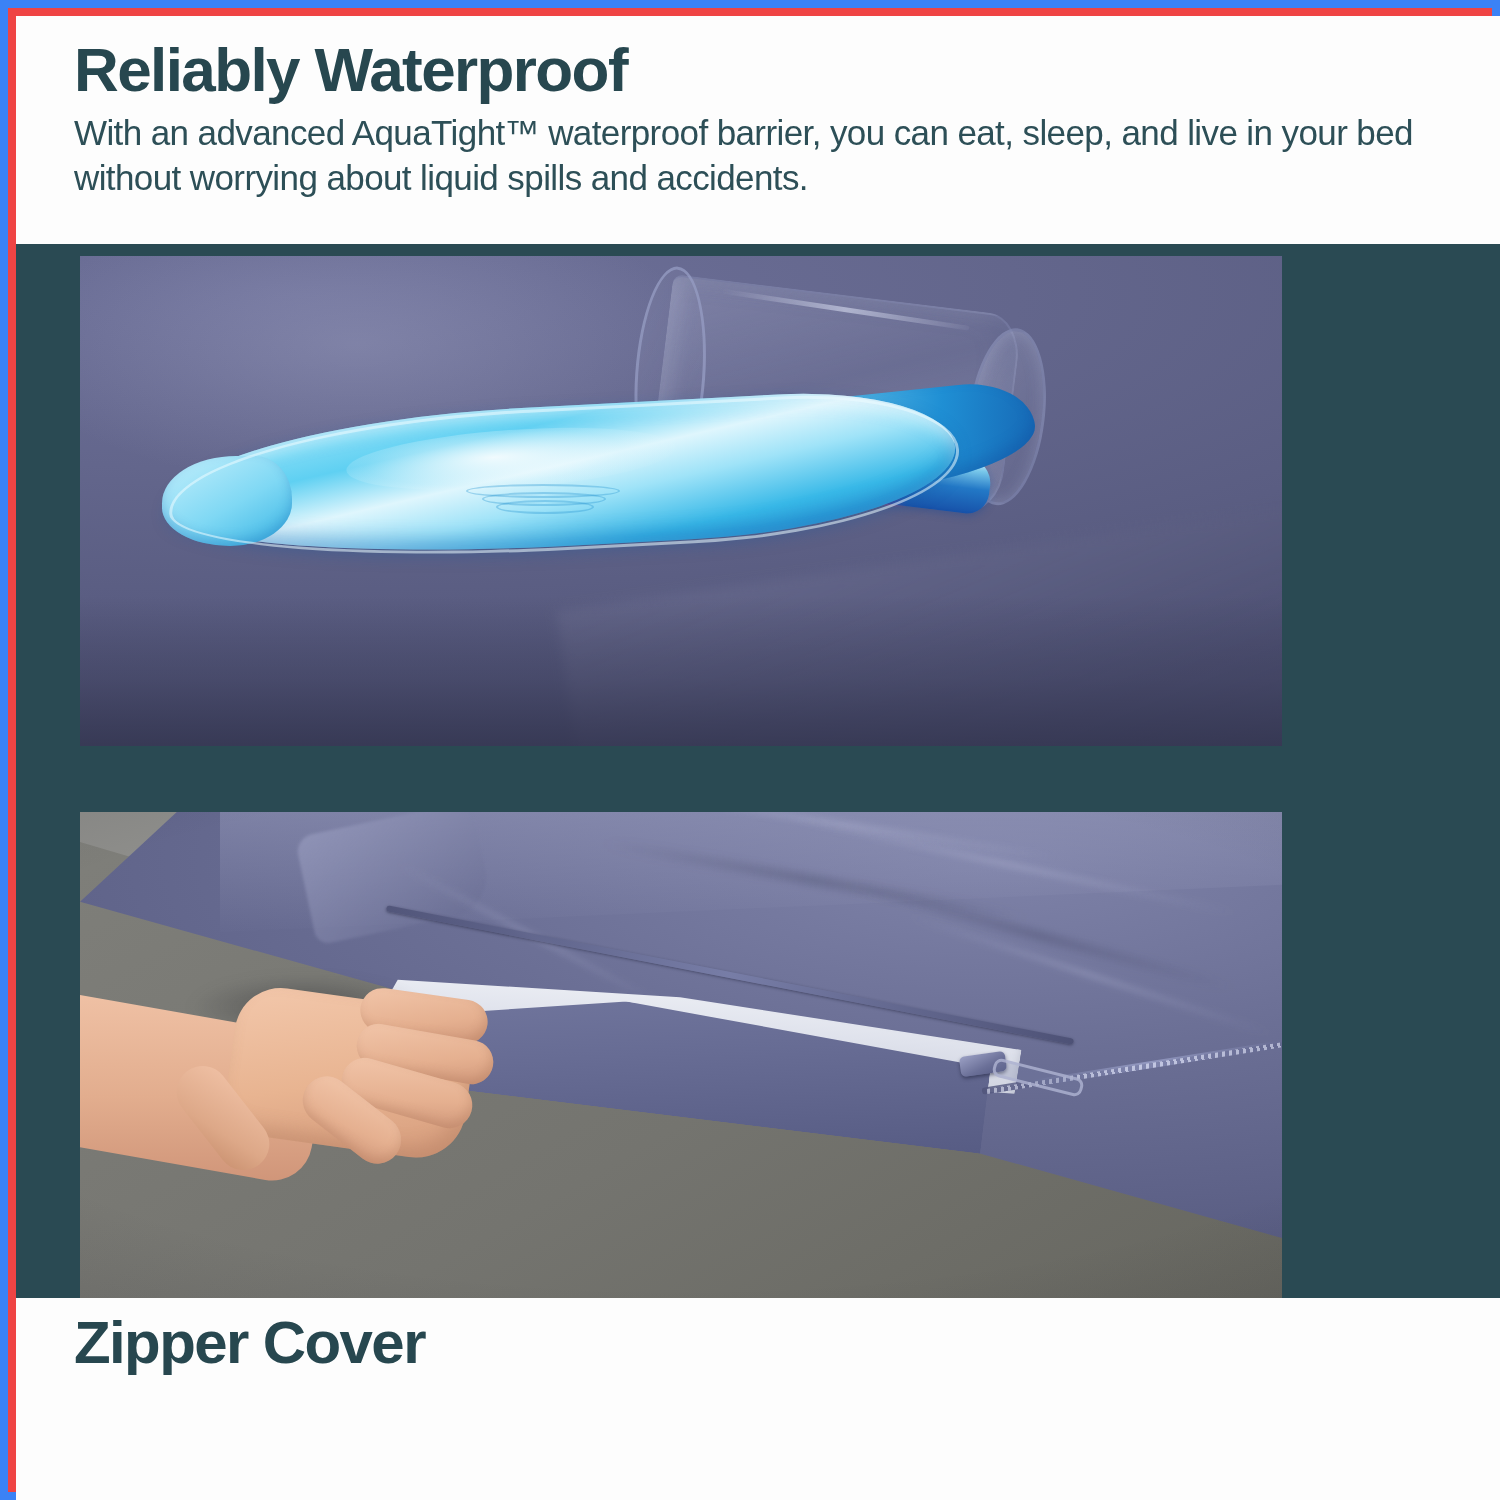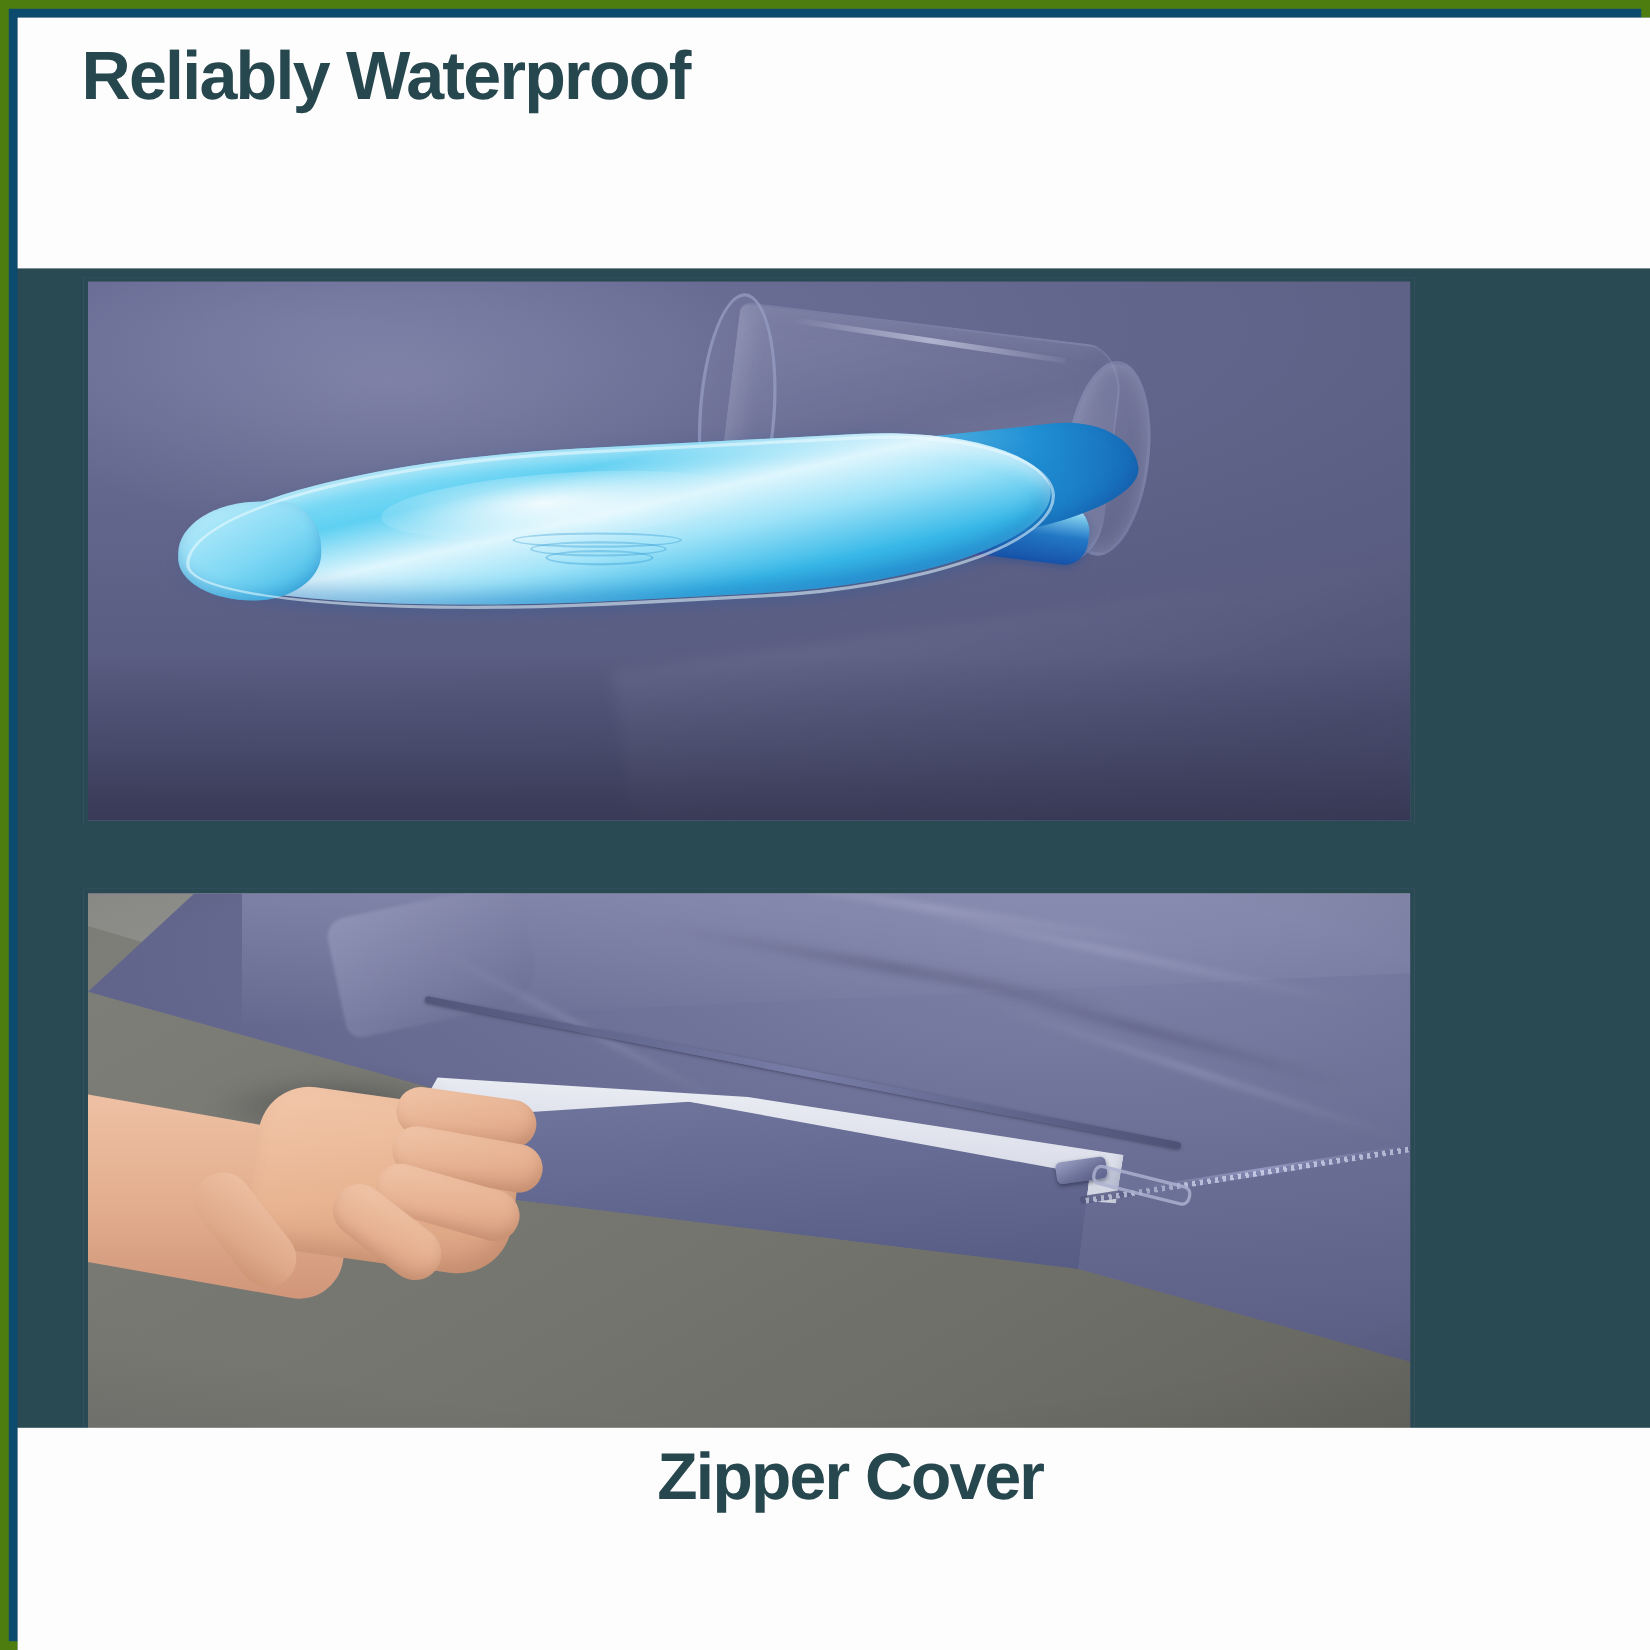--- a/index.html
+++ b/index.html
@@ -4,43 +4,43 @@
 <style>
   html,body{margin:0;padding:0;}
   body{
     width:1500px;height:1500px;
     background:#2a4a53;
     font-family:"Liberation Sans", sans-serif;
     overflow:hidden;
   }
   .page{
     position:absolute;inset:0;
-    background:#0c4a6e;
+    background:#ef4444;
     box-sizing:border-box;
-    border:8px solid #4d7c0f;
+    border:8px solid #3b82f6;
     padding:0;
   }
   .frame{
     position:absolute;
     left:8px;top:8px;
     width:1484px;height:1484px;
     background:#2a4a53;
   }
 
   
   .textblock{
     position:absolute;
     left:0;
     width:1484px;
     background:#fdfdfd;
     box-sizing:border-box;
     padding:22px 28px 18px 58px;
   }
   #top-text{top:0;height:228px;}
-  #bottom-text{top:1282px;height:202px;padding-top:14px;text-align:center;}
+  #bottom-text{top:1282px;height:202px;padding-top:14px;}
 
   .headline{
     margin:0;
     font-family:"Liberation Sans", sans-serif;
     font-size:62px;
     line-height:1.02;
     font-weight:bold;
     letter-spacing:-1.6px;
     color:#27474f;
   }
@@ -347,20 +347,21 @@
   }
 </style>
 </head>
 <body>
 
 <div class="page">
   <div class="frame">
 
     <div class="textblock" id="top-text">
       <h1 class="headline">Reliably Waterproof</h1>
+      <p class="subcopy">With an advanced AquaTight™ waterproof barrier, you can eat, sleep, and live in your bed without worrying about liquid spills and accidents.</p>
     </div>
 
     <div class="panel" id="panel-waterproof">
       <div class="photo">
         <div class="bed1"></div>
         <div class="bed1-sheen"></div>
         <div class="bed1-corner"></div>
         <div class="bed1-edge"></div>
 
         <div class="glass">

